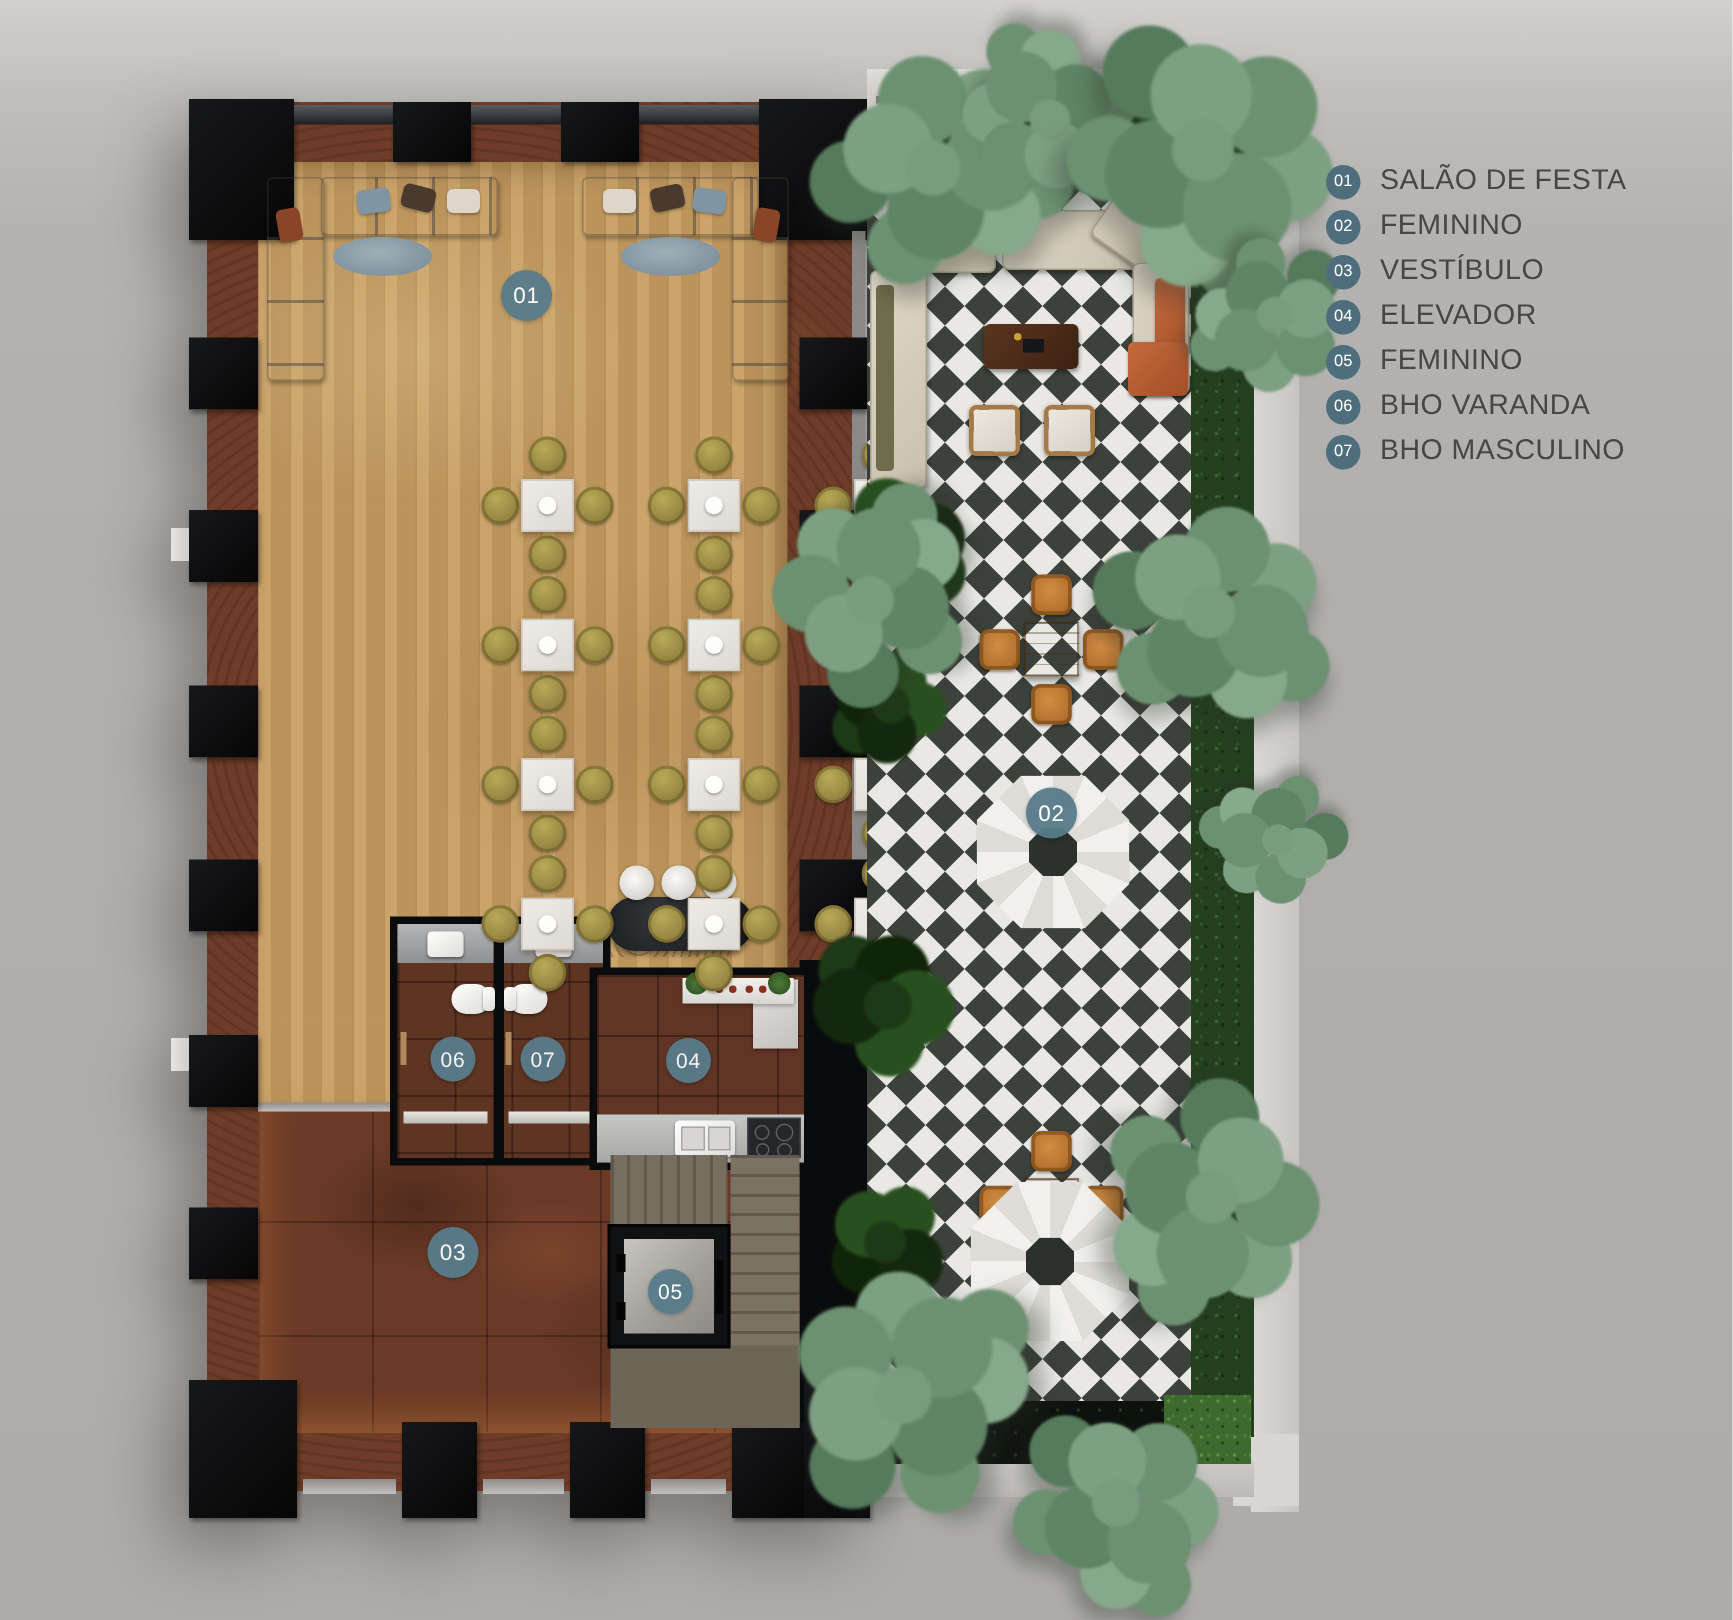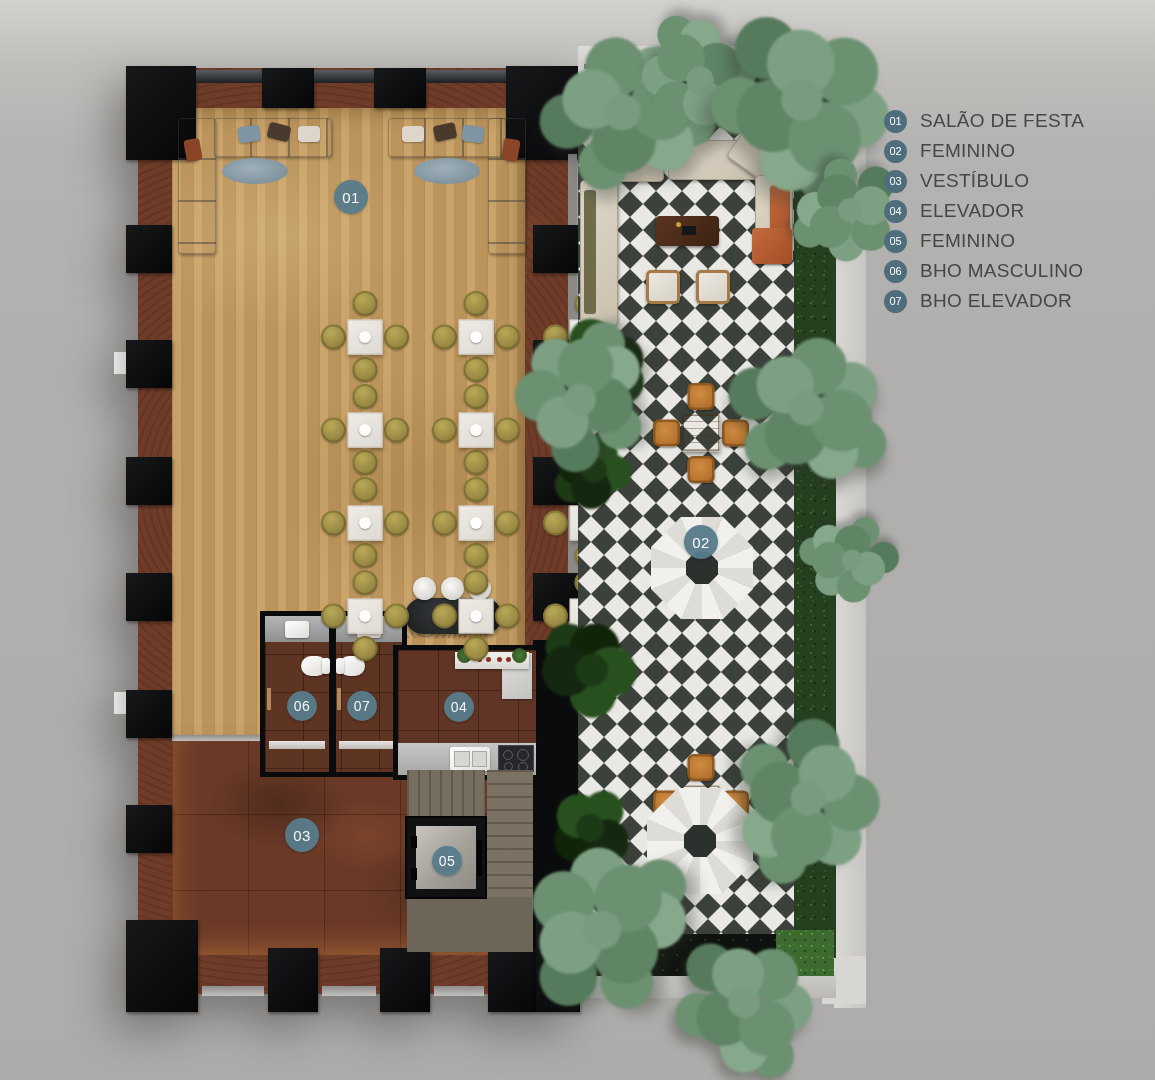--- a/index.html
+++ b/index.html
@@ -487,23 +487,23 @@
     <div class="lrow">
       <div class="lbadge">
           <span>05</span>
         </div>
       <div class="llabel">FEMININO</div>
     </div>
     <div class="lrow">
       <div class="lbadge">
           <span>06</span>
         </div>
+      <div class="llabel">BHO VARANDA</div>
+    </div>
+    <div class="lrow">
+      <div class="lbadge">
+          <span>07</span>
+        </div>
       <div class="llabel">BHO MASCULINO</div>
     </div>
-    <div class="lrow">
-      <div class="lbadge">
-          <span>07</span>
-        </div>
-      <div class="llabel">BHO ELEVADOR</div>
-    </div>
   </div>
 
 </div>
 
 </body></html>

